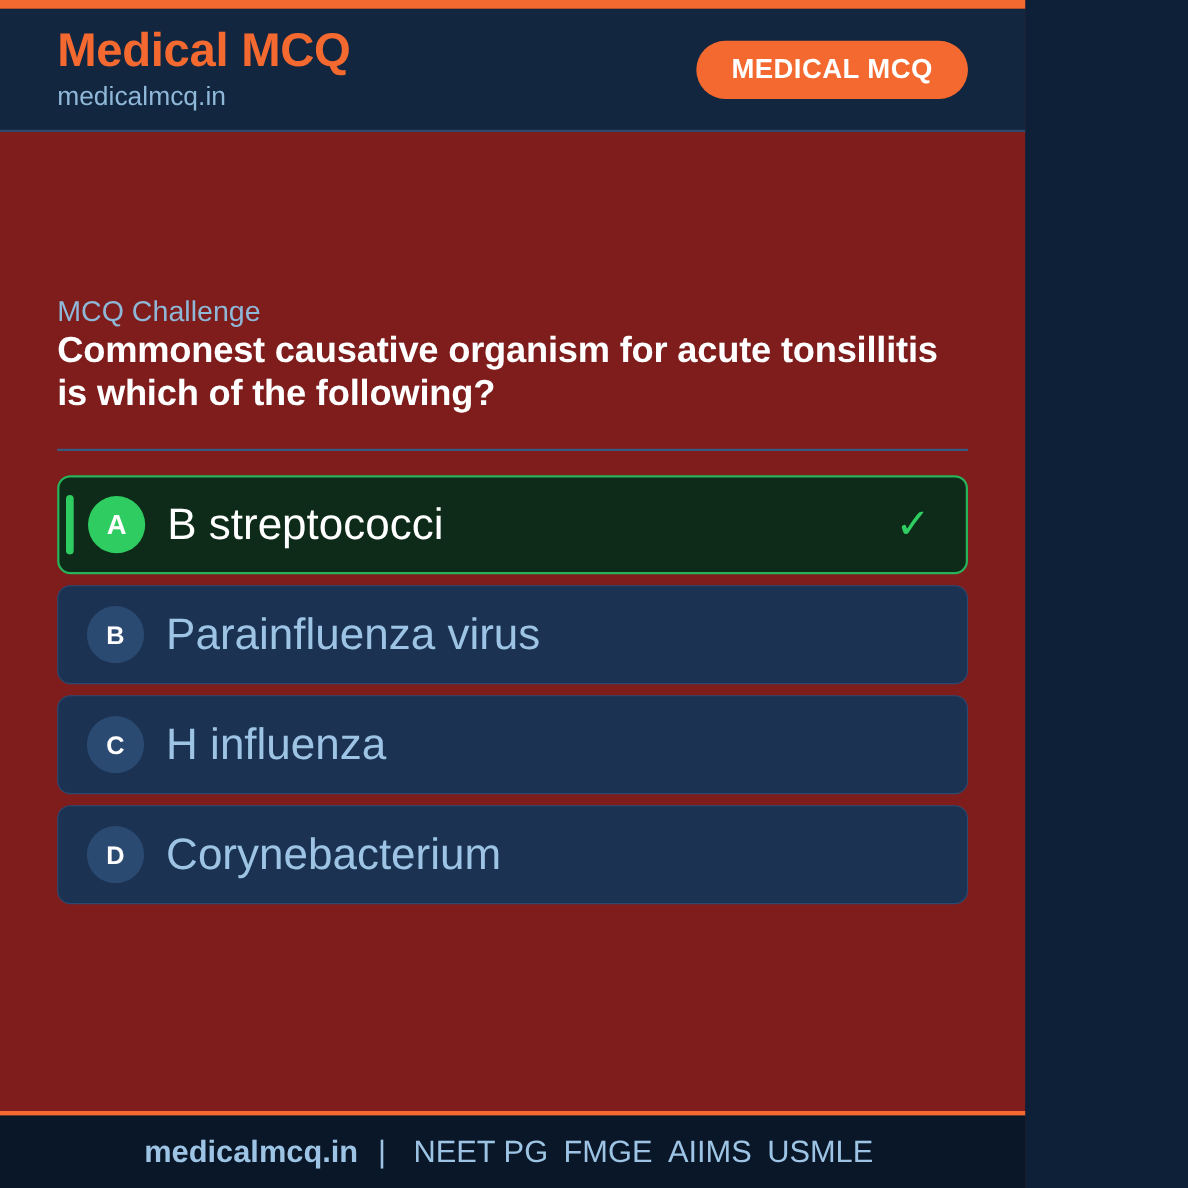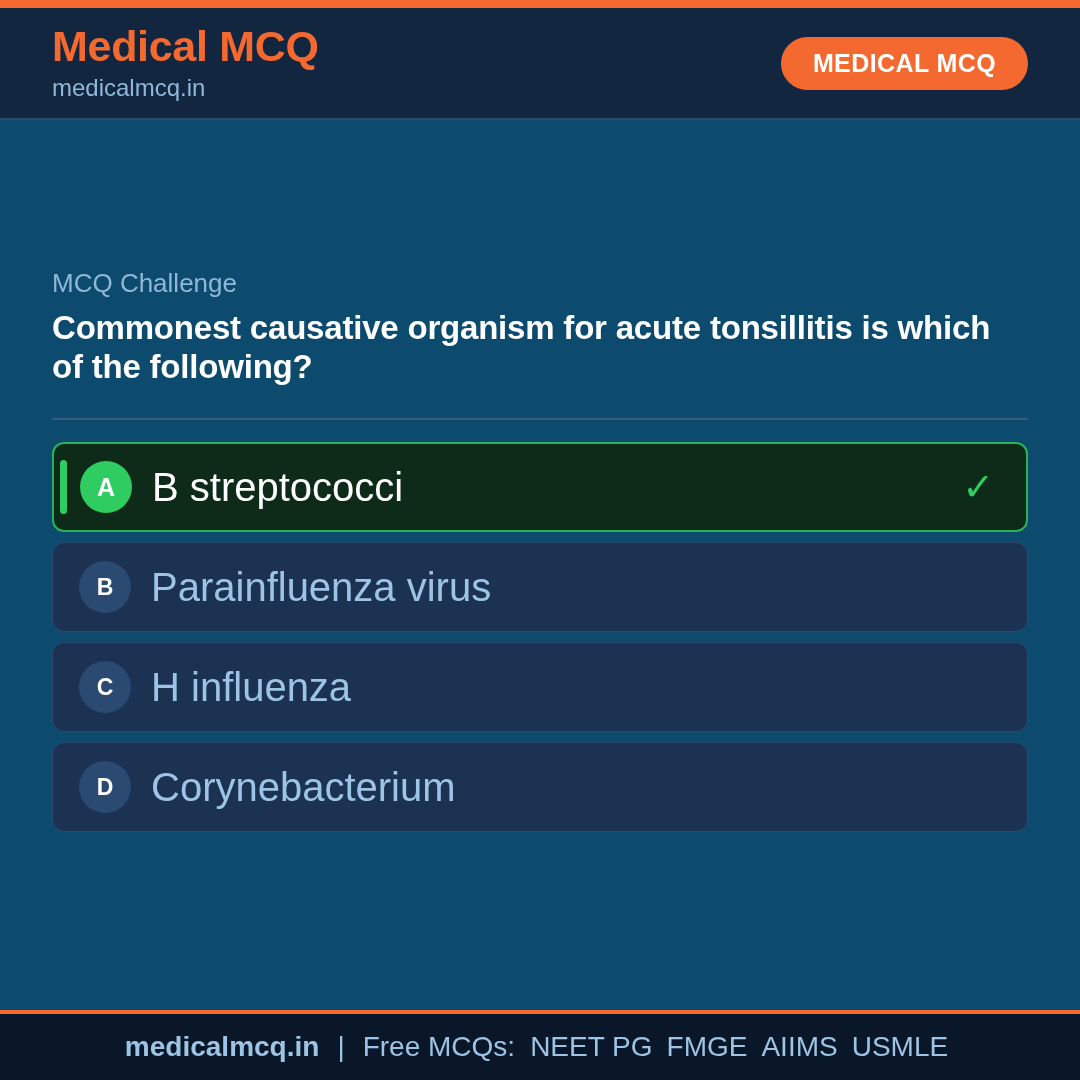--- a/index.html
+++ b/index.html
@@ -8,23 +8,23 @@
   }
   body {
     width: 1080px;
     height: 1080px;
     background: #0e1f38;
     font-family: "Liberation Sans", sans-serif;
     overflow: hidden;
   }
   .page {
     position: relative;
-    width: 1080px;
+    width: 932px;
     height: 1080px;
-    background: #0c4a6e;
+    background: #7f1d1d;
     display: flex;
     flex-direction: column;
   }
 
   
   .top-accent {
     height: 8px;
     width: 100%;
     background: #f4692f;
     flex: 0 0 auto;
@@ -84,21 +84,20 @@
     padding: 0 52px;
     display: flex;
     flex-direction: column;
   }
   .spacer-top { height: 148px; flex: 0 0 auto; }
 
   .eyebrow {
     color: #8fb8d8;
     font-size: 26px;
     line-height: 1.2;
-    margin-bottom: 10px;
   }
   .question {
     color: #ffffff;
     font-size: 33px;
     font-weight: bold;
     line-height: 1.17;
     letter-spacing: -0.2px;
     margin: 0;
     max-width: 990px;
   }
@@ -268,21 +267,20 @@
 
     </div>
 
     <div class="spacer-bottom"></div>
   </div>
 
   <div class="footer">
     <div class="footer-inner">
       <span class="footer-site">medicalmcq.in</span>
       <span class="footer-sep">|</span>
-      <span class="footer-label">Free MCQs:</span>
       <span class="footer-exam">NEET PG</span>
       <span class="footer-exam">FMGE</span>
       <span class="footer-exam">AIIMS</span>
       <span class="footer-exam">USMLE</span>
     </div>
   </div>
 
 </div>
 
 </body></html>

